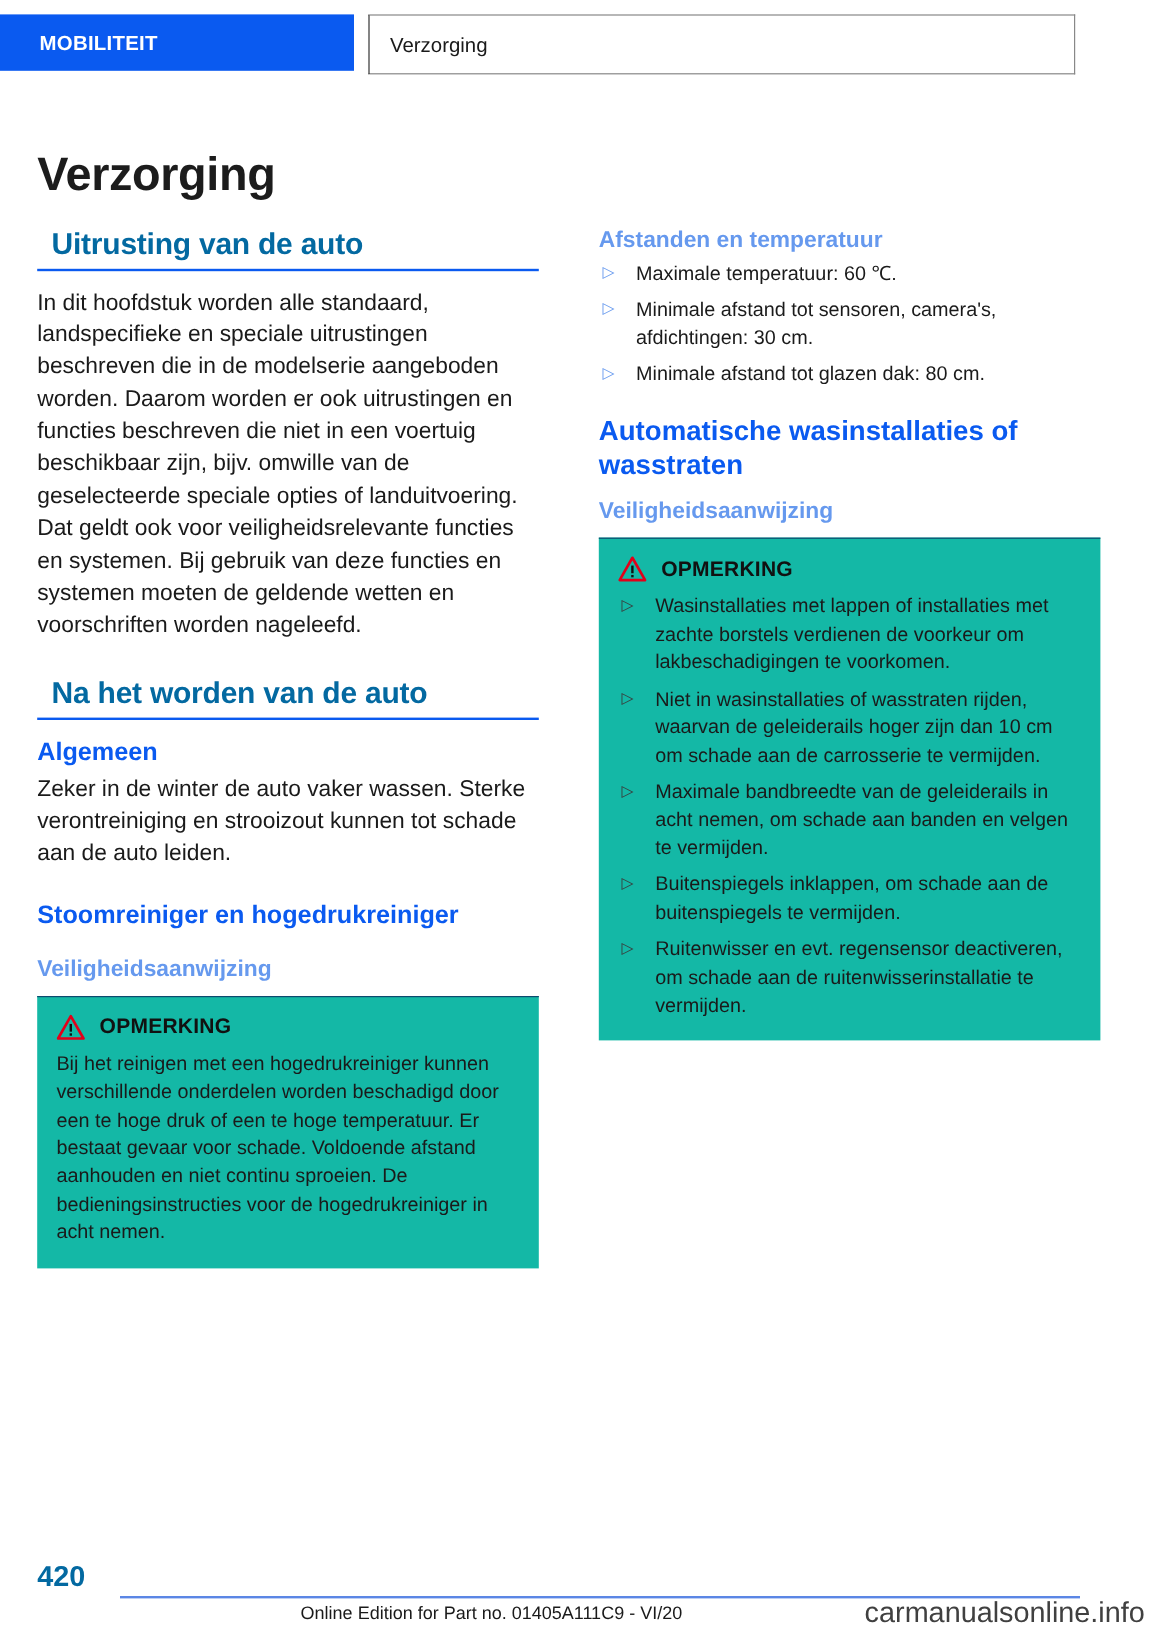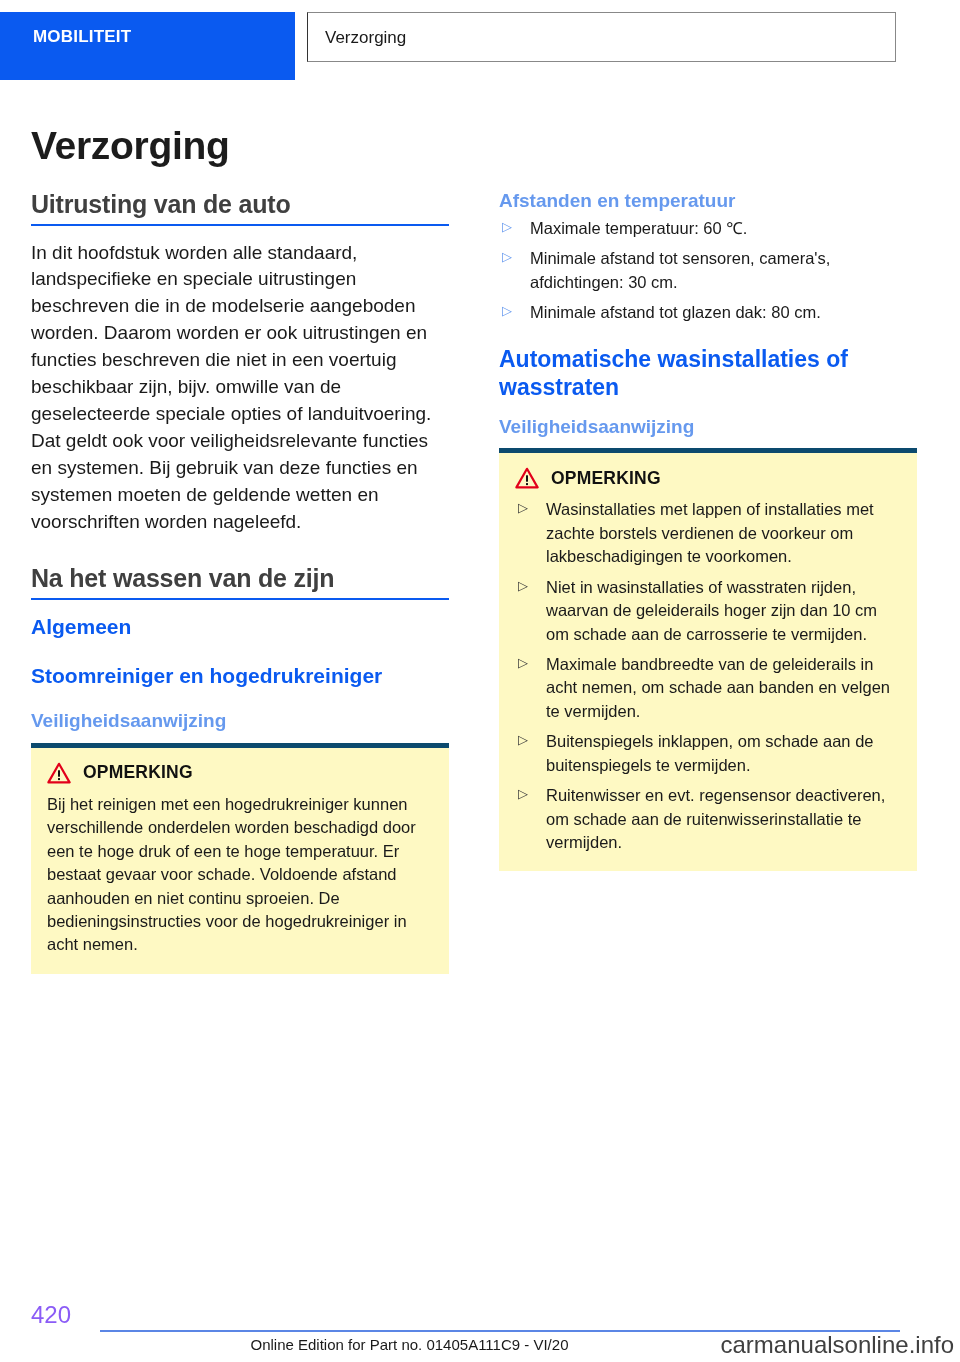--- a/index.html
+++ b/index.html
@@ -22,21 +22,21 @@
     top: 12px;
     left: 0;
     width: 960px;
     height: 50px;
   }
   .header-tab {
     position: absolute;
     left: 0;
     top: 0;
     width: 295px;
-    height: 68px;
+    height: 47px;
     background: #0a5af0;
     box-sizing: border-box;
   }
   .header-tab-label {
     position: absolute;
     left: 33px;
     top: 15px;
     color: #ffffff;
     font-size: 17px;
     font-weight: bold;
@@ -78,23 +78,23 @@
     top: 190px;
     width: 418px;
   }
   .col-left  { left: 31px; }
   .col-right { left: 499px; }
 
   
   .h1-blue {
     font-size: 25px;
     font-weight: bold;
-    color: #404040;
+    color: #0369a1;
     line-height: 1.18;
-    margin: 0 0 4px 0;
+    margin: 0 0 4px 12px;
     letter-spacing: -0.2px;
   }
   .rule-blue {
     height: 2px;
     background: #0a5af0;
     margin: 0 0 14px 0;
   }
   .h2-blue {
     font-size: 21px;
     font-weight: bold;
@@ -146,22 +146,22 @@
     left: 3px;
     top: 1px;
     font-size: 13px;
     line-height: 1.42;
   }
   ul.bullets.blue li .tri { color: #6699ee; }
   ul.bullets.dark li .tri { color: #3a3a3a; }
 
   
   .notice {
-    background: #fef9c3;
-    border-top: 5px solid #0c4a6e;
+    background: #14b8a6;
+    border-top: 1px solid #0c4a6e;
     padding: 14px 16px 17px 16px;
     box-sizing: border-box;
     margin-top: 2px;
   }
   .notice-head {
     display: flex;
     align-items: center;
     margin-bottom: 9px;
   }
   .notice-icon {
@@ -177,22 +177,22 @@
     letter-spacing: 0.2px;
   }
   .notice p.body { font-size: 16.5px; }
 
   
   .footer-pageno {
     position: absolute;
     left: 31px;
     top: 1301px;
     font-size: 24px;
-    font-weight: normal;
-    color: #8b5cf6;
+    font-weight: bold;
+    color: #0369a1;
   }
   .footer-rule {
     position: absolute;
     left: 100px;
     top: 1330px;
     width: 800px;
     height: 2px;
     background: #5b86e5;
   }
   .footer-note {
@@ -226,24 +226,25 @@
 </div>
 
 <h1 class="page-title">Verzorging</h1>
 
 <div class="col col-left">
 
   <h2 class="h1-blue">Uitrusting van de auto</h2>
   <div class="rule-blue"></div>
   <p class="body">In dit hoofdstuk worden alle standaard, landspecifieke en speciale uitrustingen beschreven die in de modelserie aangeboden worden. Daarom worden er ook uitrustingen en functies beschreven die niet in een voertuig beschikbaar zijn, bijv. omwille van de geselecteerde speciale opties of landuitvoering. Dat geldt ook voor veiligheidsrelevante functies en systemen. Bij gebruik van deze functies en systemen moeten de geldende wetten en voorschriften worden nageleefd.</p>
 
-  <h2 class="h1-blue" style="margin-top:28px;">Na het wassen van de zijn</h2>
+  <h2 class="h1-blue" style="margin-top:28px;">Na het worden van de auto</h2>
   <div class="rule-blue"></div>
 
   <h3 class="h2-blue" style="margin-top:6px;">Algemeen</h3>
+  <p class="body">Zeker in de winter de auto vaker wassen. Sterke verontreiniging en strooizout kunnen tot schade aan de auto leiden.</p>
 
   <h3 class="h2-blue">Stoomreiniger en hogedrukreiniger</h3>
   <h4 class="h3-lightblue">Veiligheidsaanwijzing</h4>
 
   <div class="notice">
     <div class="notice-head">
       <svg class="notice-icon" viewBox="0 0 24 22">
         <path d="M12 1.8 L22.6 20.4 L1.4 20.4 Z" fill="none" stroke="#e2001a" stroke-width="2.2" stroke-linejoin="round"></path>
         <rect x="11" y="8.3" width="2" height="6.4" fill="#111111"></rect>
         <rect x="11" y="16.1" width="2" height="2" fill="#111111"></rect>

